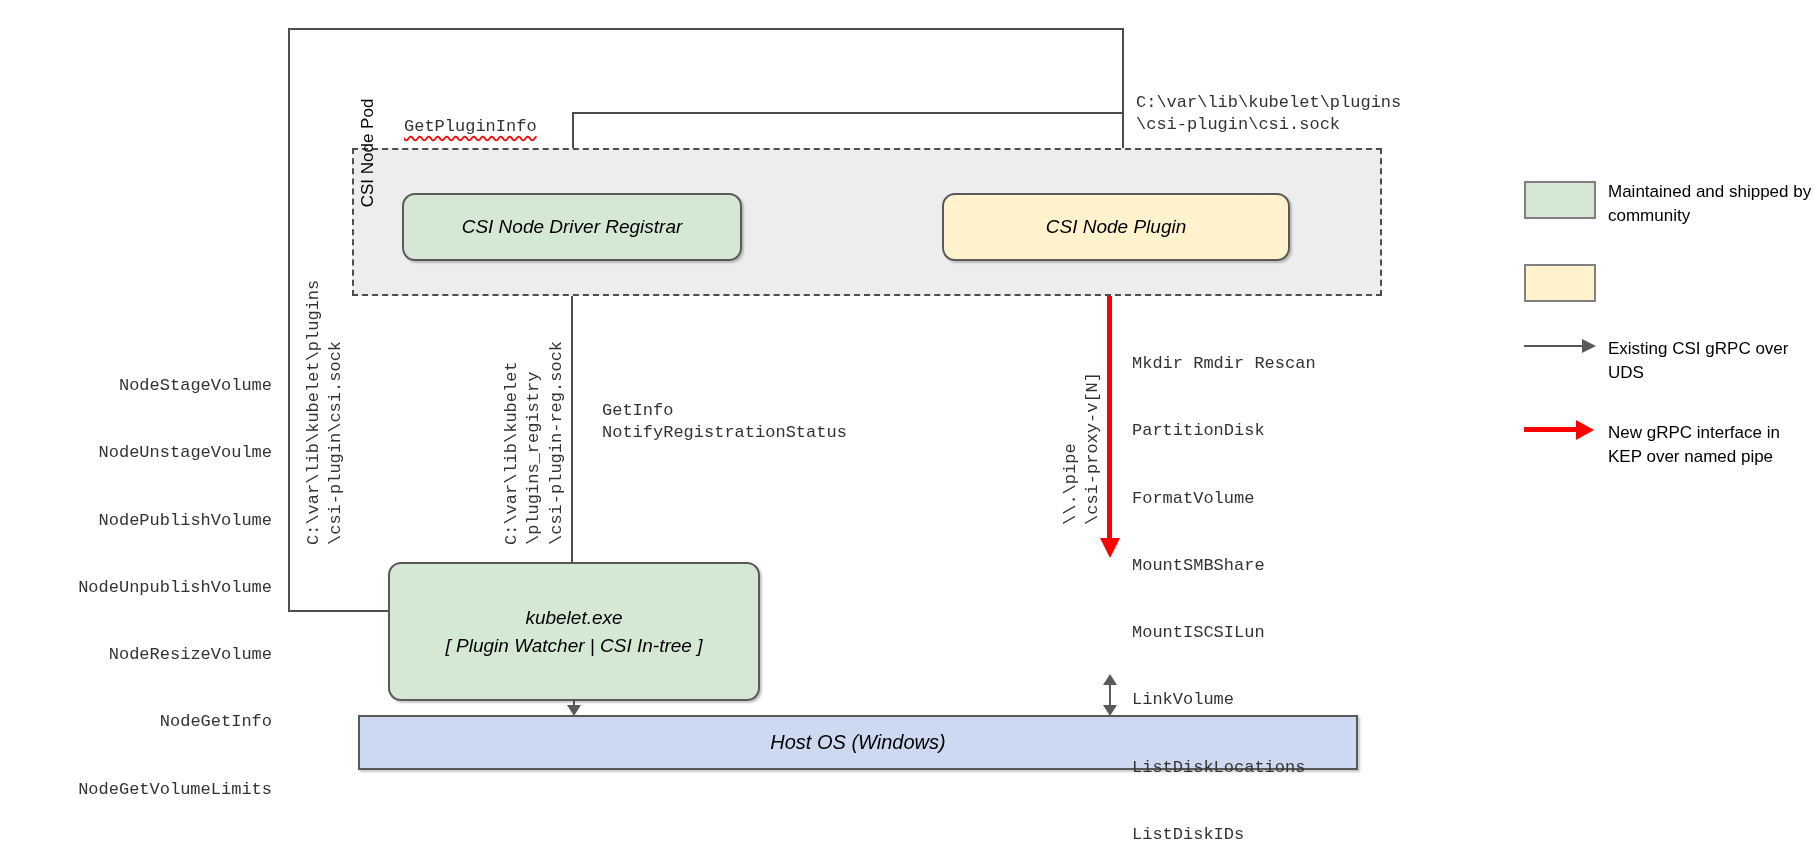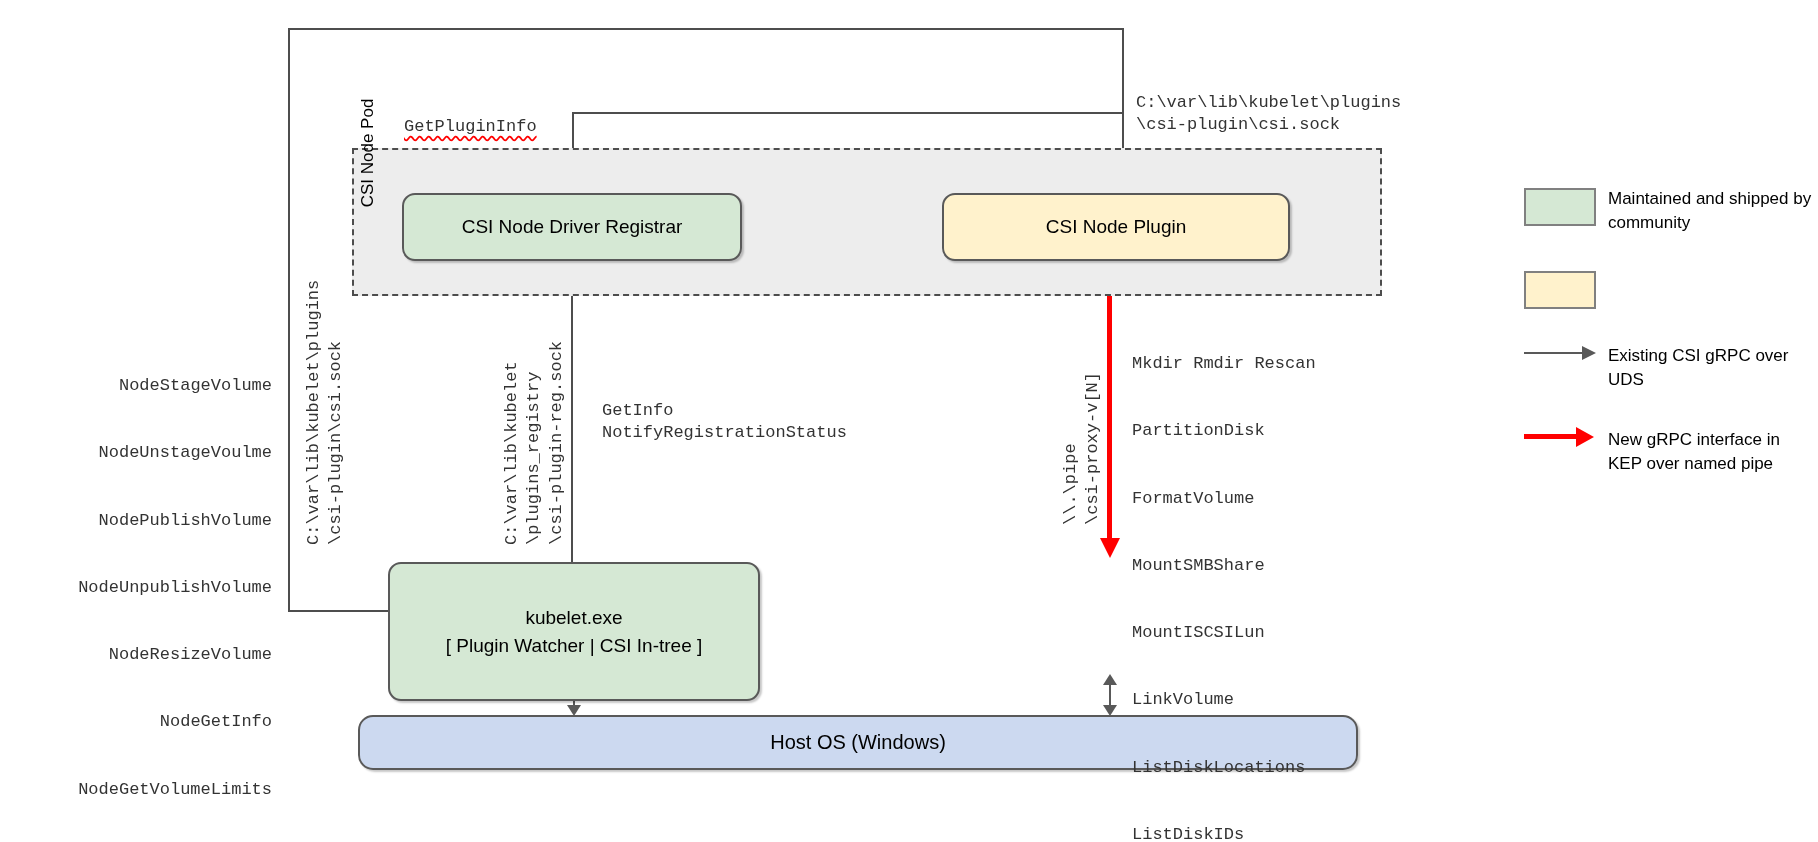--- a/index.html
+++ b/index.html
@@ -53,32 +53,33 @@
     border-radius: 13px;
     box-sizing: border-box;
     display: flex;
     flex-direction: column;
     align-items: center;
     justify-content: center;
     font-size: 19px;
     line-height: 1.45;
     text-align: center;
     box-shadow: 2px 2px 2px rgba(0,0,0,0.22);
+    font-style: italic;
   }
   .green { background: #d5e8d4; }
   .yellow { background: #fff2cc; }
   .blue  { background: #ccd9f0; }
 
   #box-registrar { left: 402px;  top: 193px; width: 340px; height: 68px; }
   #box-plugin    { left: 942px;  top: 193px; width: 348px; height: 68px; }
   #box-kubelet   { left: 388px;  top: 562px; width: 372px; height: 139px; }
   #box-csiproxy  { left: 962px;  top: 562px; width: 296px; height: 110px; }
   #box-hostos    {
     left: 358px; top: 715px; width: 1000px; height: 55px;
-    border-radius: 15px; font-size: 20px;
+    border-radius: 0; font-size: 20px;
   }
 
   
   .ln {
     position: absolute;
     background: #4d4d4d;
   }
   .ln.v { width: 2px; }
   .ln.h { height: 2px; }
   .ln.red { background: #ff0000; }
@@ -110,21 +111,21 @@
 
   .spell {
     text-decoration: underline wavy #ff0000;
     text-underline-offset: 4px;
   }
 
   
   .legend {
     position: absolute;
     left: 1524px;
-    top: 186px;
+    top: 179px;
     width: 290px;
   }
   .legend-row {
     display: flex;
     align-items: flex-start;
     margin-bottom: 34px;
   }
   .legend-key {
     width: 84px;
     flex: 0 0 84px;

